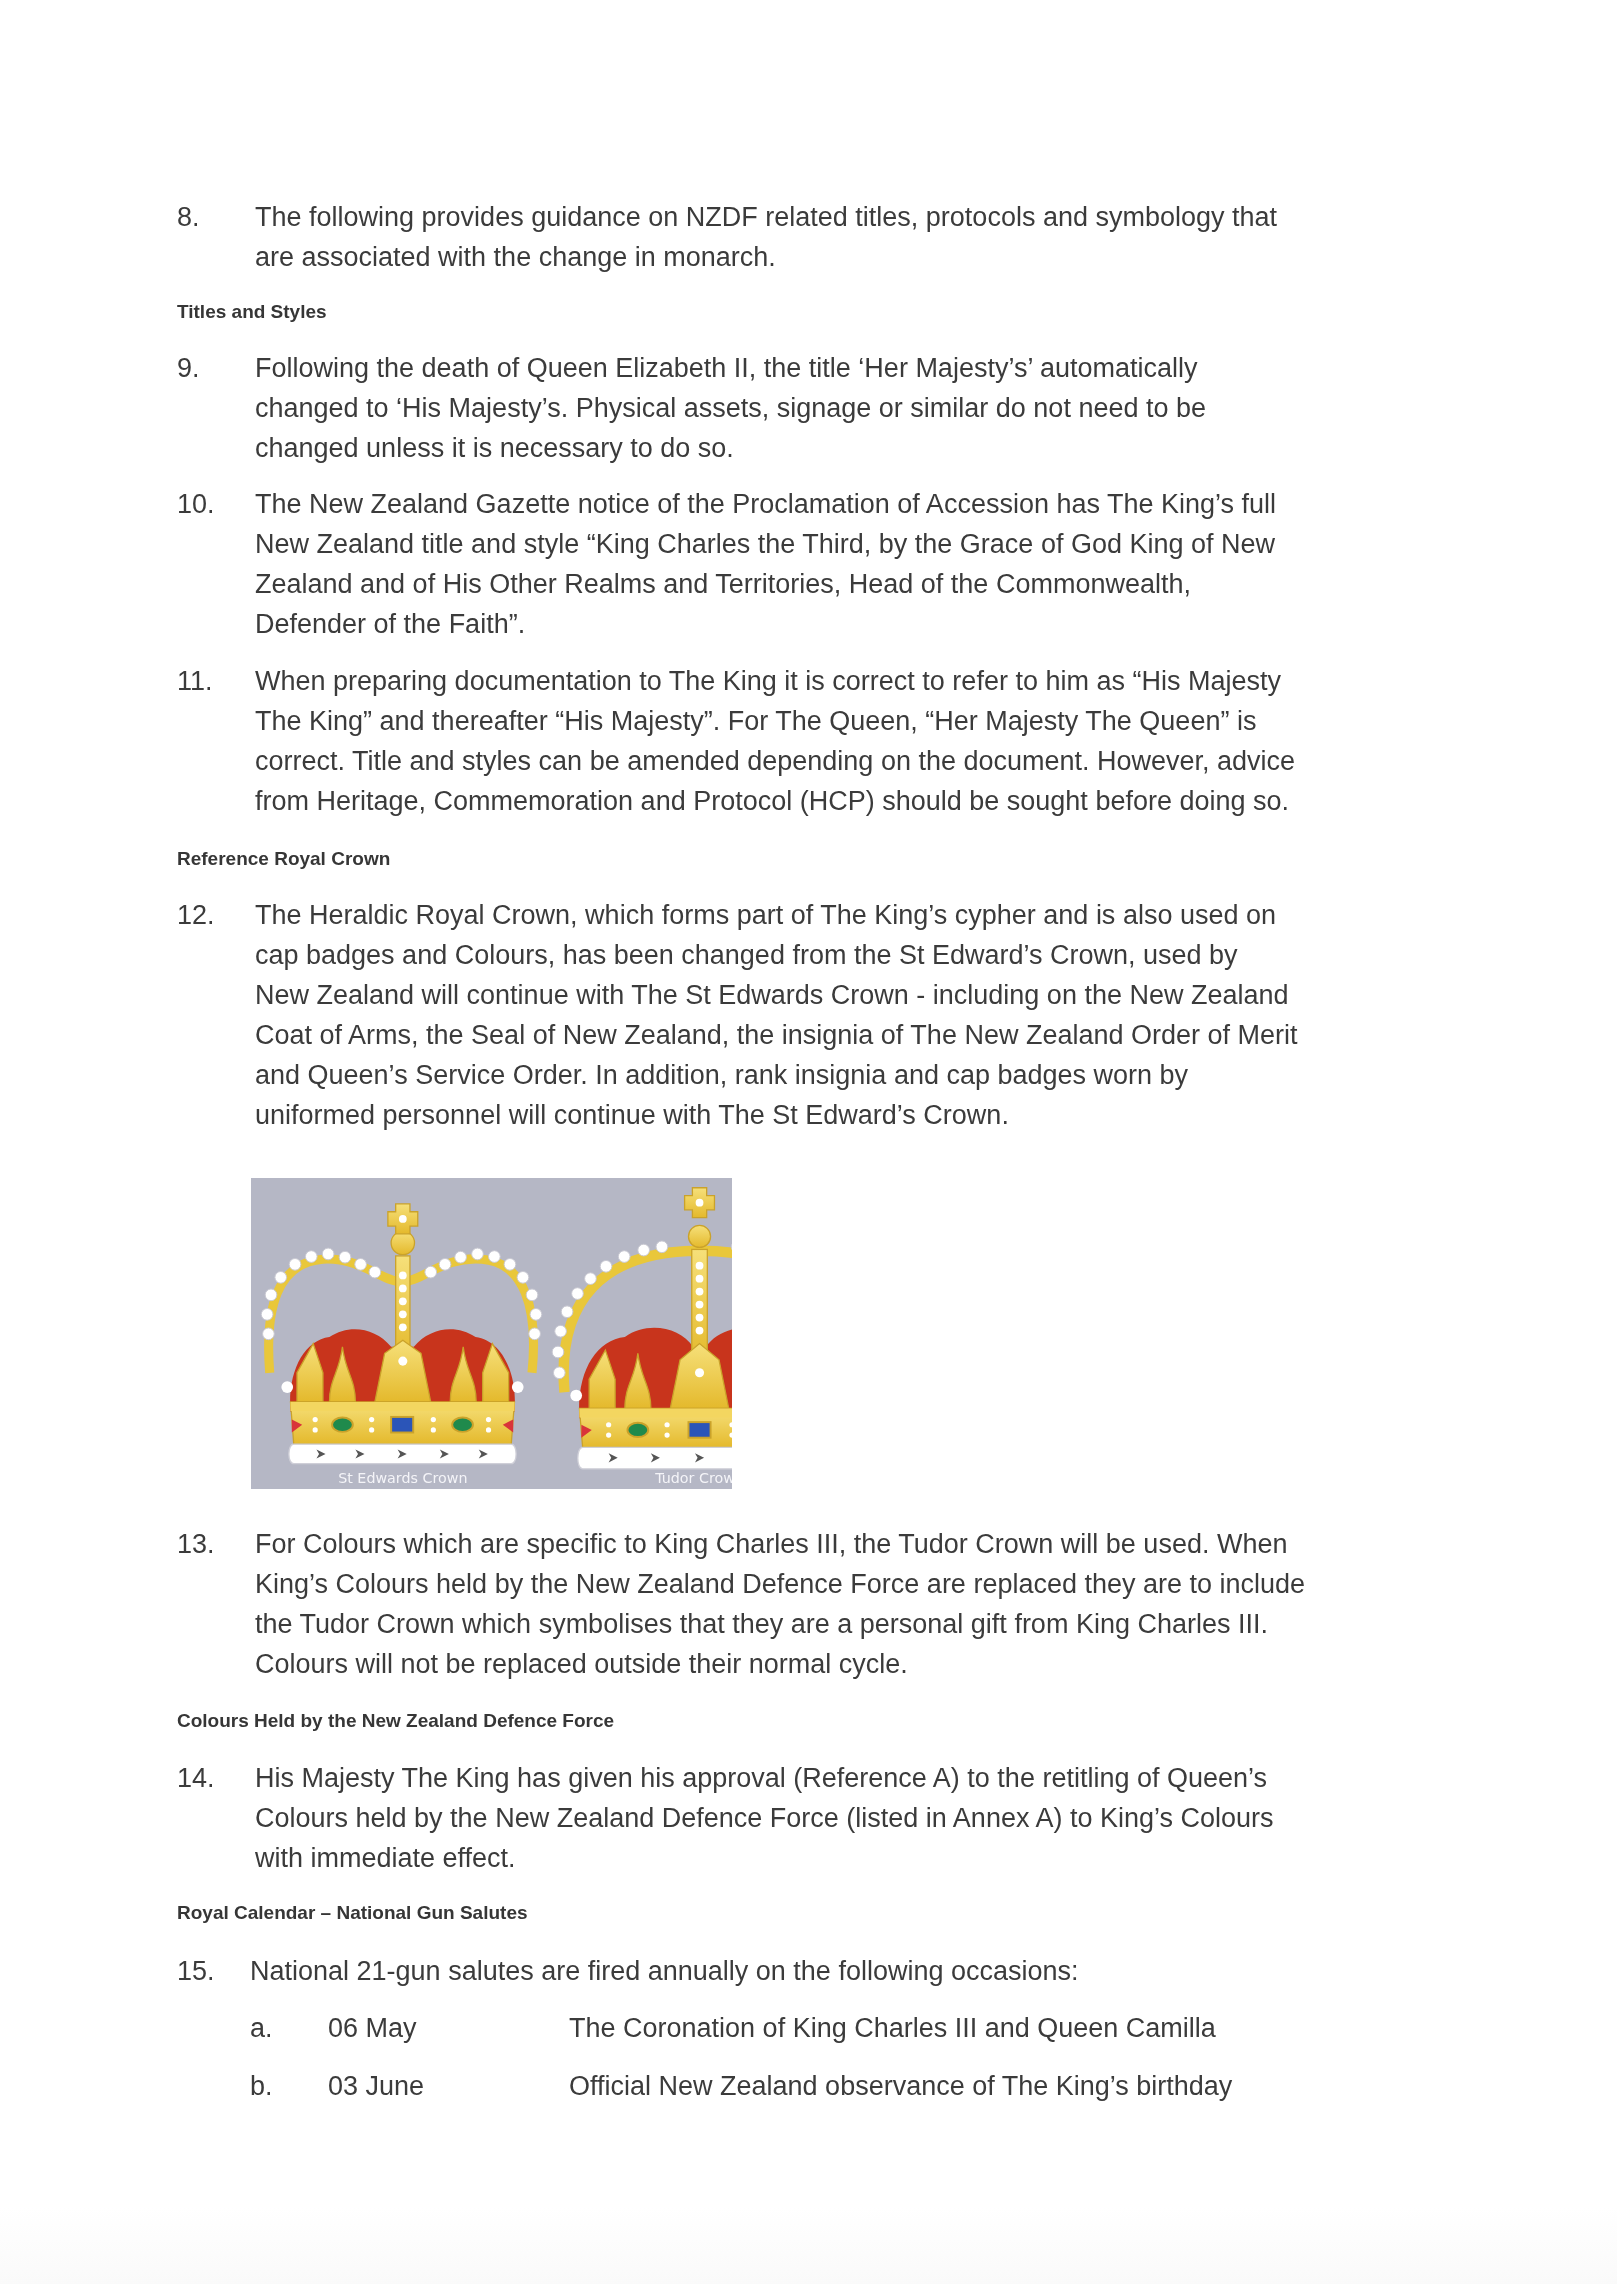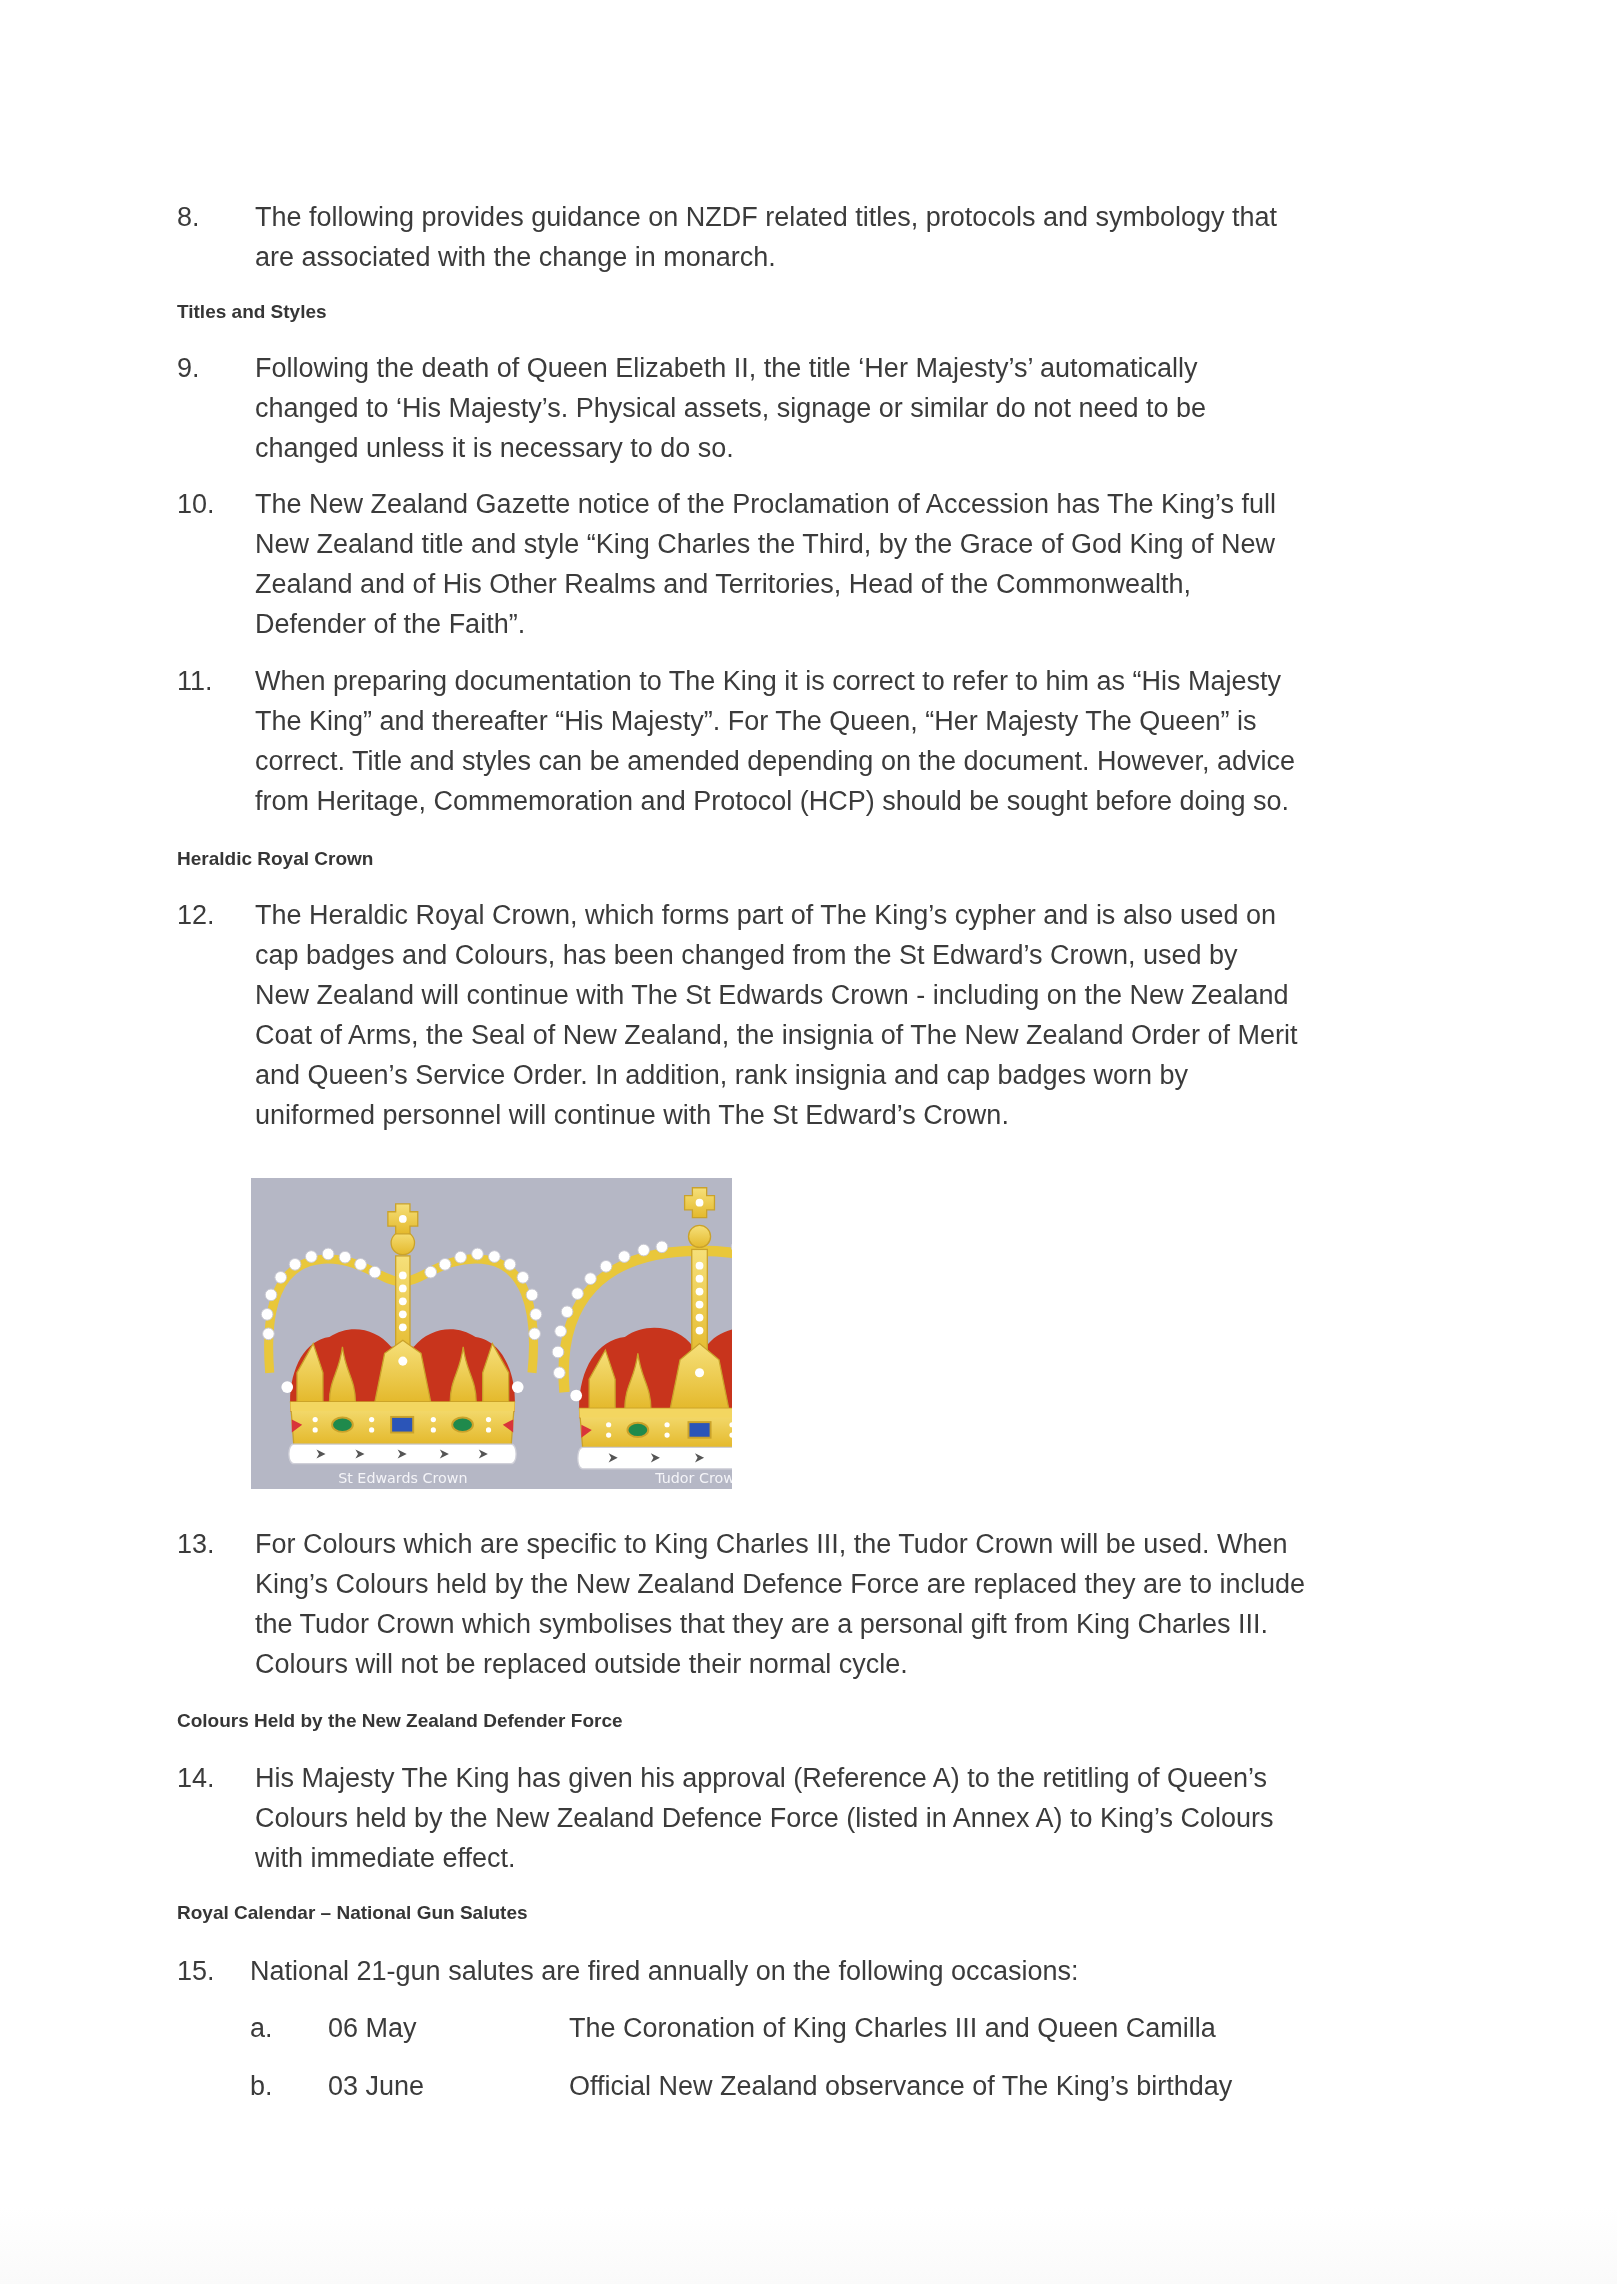--- a/index.html
+++ b/index.html
@@ -55,21 +55,21 @@
 <div class="blk" style="top:661px;">
   <span class="num">11.</span>
   <div class="txt">
     <span class="line">When preparing documentation to The King it is correct to refer to him as “His Majesty</span>
     <span class="line">The King” and thereafter “His Majesty”. For The Queen, “Her Majesty The Queen” is</span>
     <span class="line">correct. Title and styles can be amended depending on the document. However, advice</span>
     <span class="line">from Heritage, Commemoration and Protocol (HCP) should be sought before doing so.</span>
   </div>
 </div>
 
-<div class="heading" style="top:839px;">Heraldic Royal Crown</div>
+<div class="heading" style="top:839px;">Reference Royal Crown</div>
 
 <div class="blk" style="top:895px;">
   <span class="num">12.</span>
   <div class="txt">
     <span class="line">The Heraldic Royal Crown, which forms part of The King’s cypher and is also used on</span>
     <span class="line">cap badges and Colours, has been changed from the St Edward’s Crown, used by</span>
     <span class="line">New Zealand will continue with The St Edwards Crown - including on the New Zealand</span>
     <span class="line">Coat of Arms, the Seal of New Zealand, the insignia of The New Zealand Order of Merit</span>
     <span class="line">and Queen’s Service Order. In addition, rank insignia and cap badges worn by</span>
     <span class="line">uniformed personnel will continue with The St Edward’s Crown.</span>
@@ -248,21 +248,21 @@
 <div class="blk" style="top:1524px;">
   <span class="num">13.</span>
   <div class="txt">
     <span class="line">For Colours which are specific to King Charles III, the Tudor Crown will be used. When</span>
     <span class="line">King’s Colours held by the New Zealand Defence Force are replaced they are to include</span>
     <span class="line">the Tudor Crown which symbolises that they are a personal gift from King Charles III.</span>
     <span class="line">Colours will not be replaced outside their normal cycle.</span>
   </div>
 </div>
 
-<div class="heading" style="top:1701px;">Colours Held by the New Zealand Defender Force</div>
+<div class="heading" style="top:1701px;">Colours Held by the New Zealand Defence Force</div>
 
 <div class="blk" style="top:1758px;">
   <span class="num">14.</span>
   <div class="txt">
     <span class="line">His Majesty The King has given his approval (Reference A) to the retitling of Queen’s</span>
     <span class="line">Colours held by the New Zealand Defence Force (listed in Annex A) to King’s Colours</span>
     <span class="line">with immediate effect.</span>
   </div>
 </div>
 

